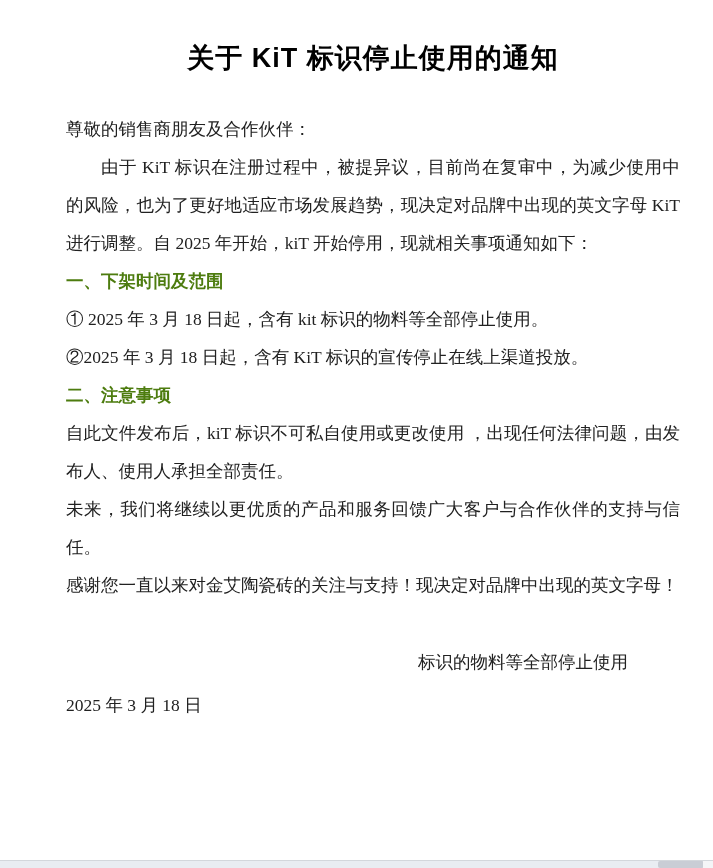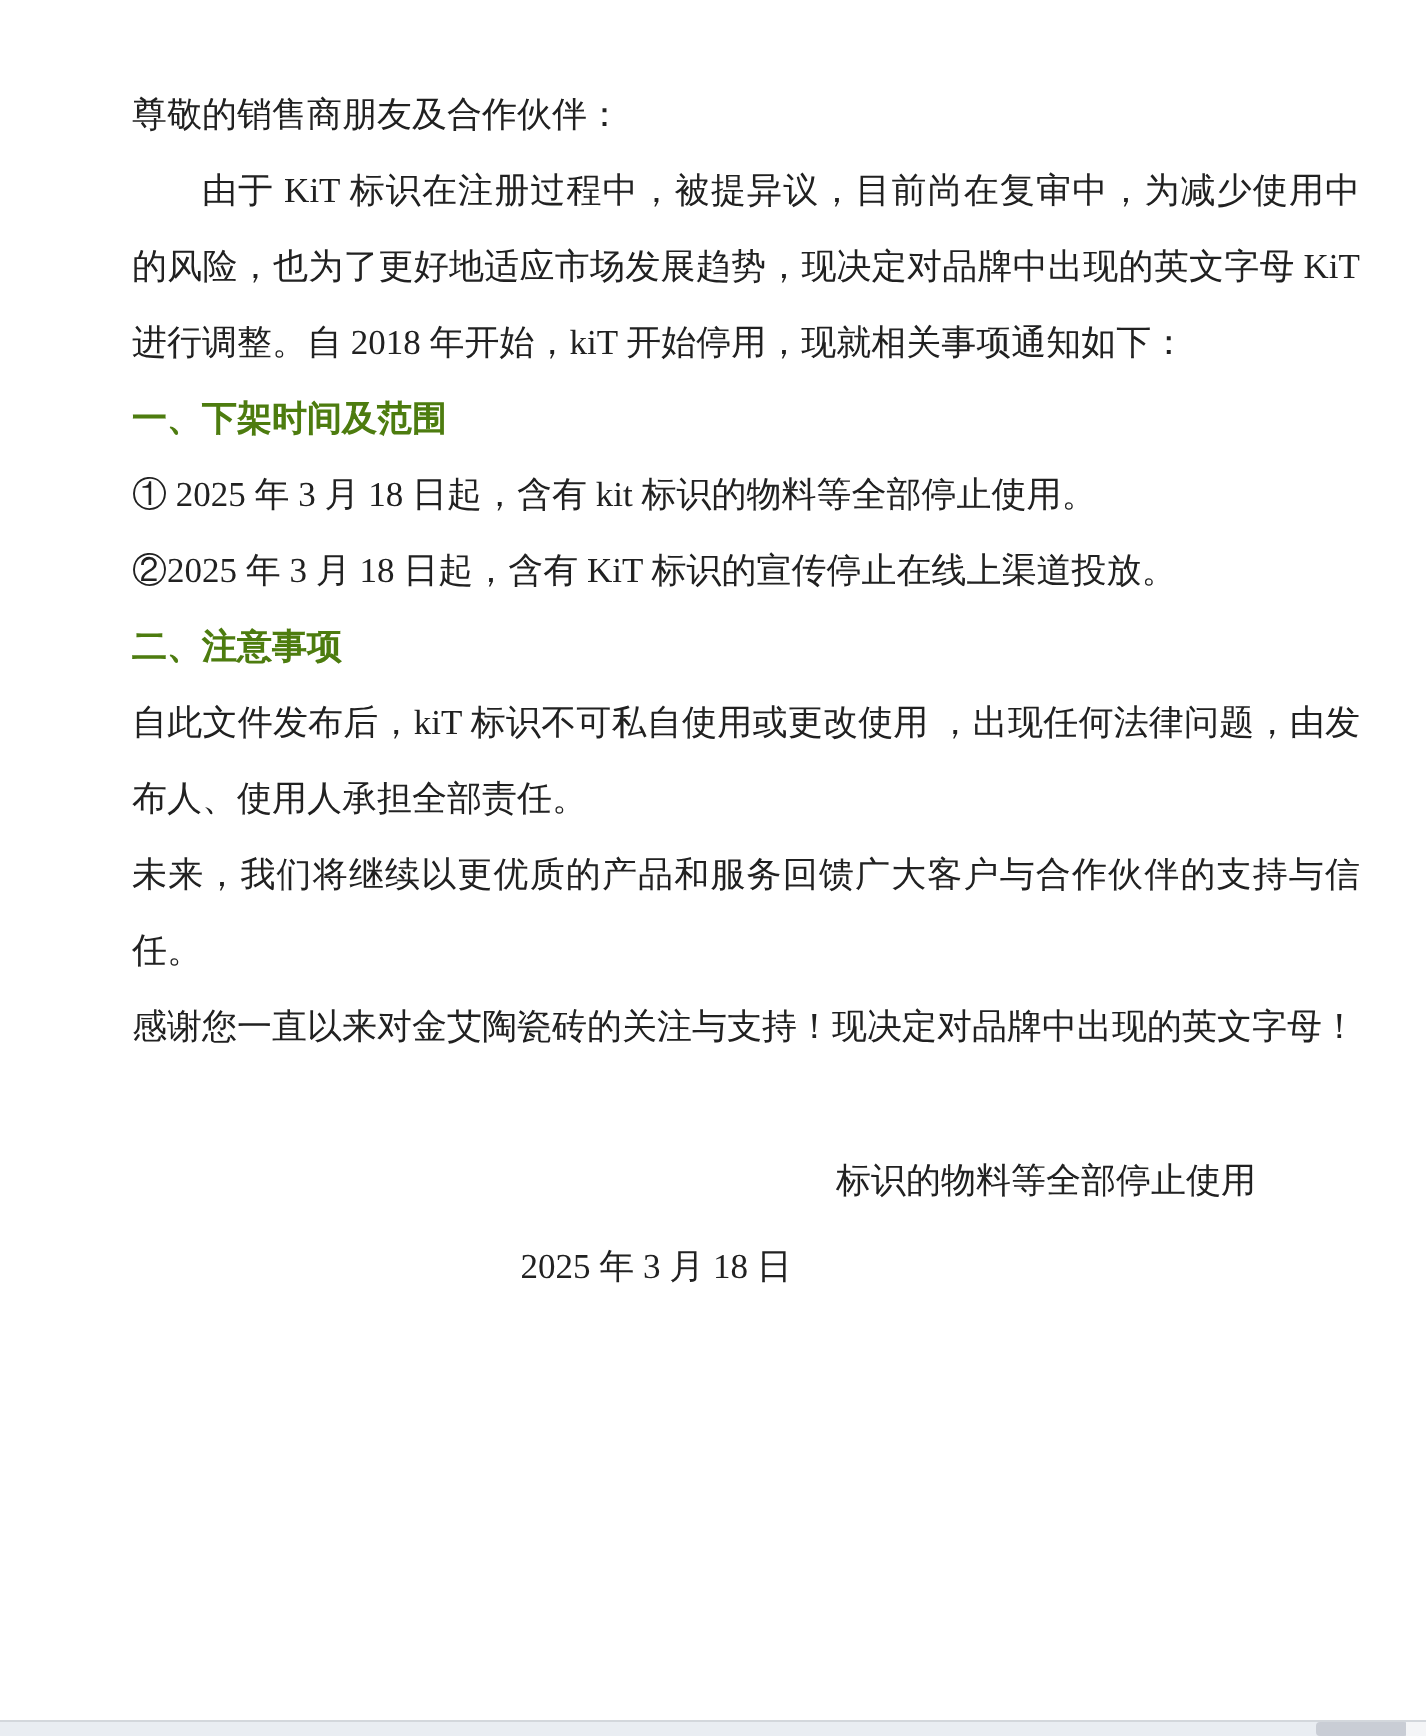--- a/index.html
+++ b/index.html
@@ -58,21 +58,21 @@
     font-size: 17.5px;
     line-height: 40px;
     margin: 0;
     text-align: right;
     padding-right: 52px;
   }
   .date-line {
     font-size: 17.5px;
     line-height: 40px;
     margin: 3px 0 0 0;
-    text-align: center;
+    text-align: left;
     padding-right: 90px;
   }
   .bottom-bar {
     position: absolute;
     left: 0;
     right: 0;
     bottom: 0;
     height: 7px;
     background: #e9edf2;
     border-top: 1px solid #d3d7dc;
@@ -94,24 +94,25 @@
     height: 7px;
     background: #f4f5f7;
   }
 </style>
 </head>
 <body>
 
 <div class="page">
   <div class="content">
 
+    <h1 class="doc-title">关于 KiT 标识停止使用的通知</h1>
 
     <p class="body-text">尊敬的销售商朋友及合作伙伴：</p>
 
-    <p class="body-text indent">由于 KiT 标识在注册过程中，被提异议，目前尚在复审中，为减少使用中的风险，也为了更好地适应市场发展趋势，现决定对品牌中出现的英文字母 KiT 进行调整。自 2018 年开始，kiT 开始停用，现就相关事项通知如下：</p>
+    <p class="body-text indent">由于 KiT 标识在注册过程中，被提异议，目前尚在复审中，为减少使用中的风险，也为了更好地适应市场发展趋势，现决定对品牌中出现的英文字母 KiT 进行调整。自 2025 年开始，kiT 开始停用，现就相关事项通知如下：</p>
 
     <p class="sec-heading">一、下架时间及范围</p>
 
     <p class="body-text">① 2025 年 3 月 18 日起，含有 kit 标识的物料等全部停止使用。</p>
 
     <p class="body-text">②2025 年 3 月 18 日起，含有 KiT 标识的宣传停止在线上渠道投放。</p>
 
     <p class="sec-heading">二、注意事项</p>
 
     <p class="body-text">自此文件发布后，kiT 标识不可私自使用或更改使用 ，出现任何法律问题，由发布人、使用人承担全部责任。</p>

